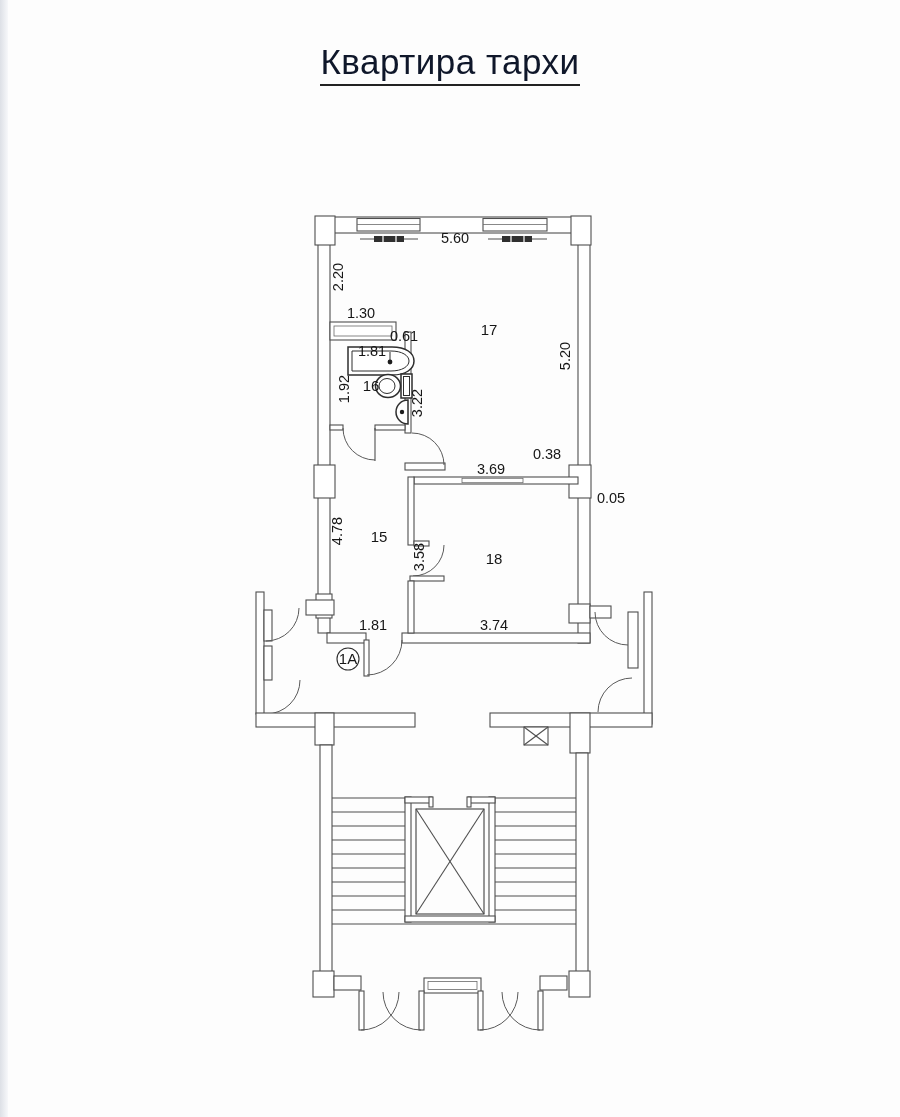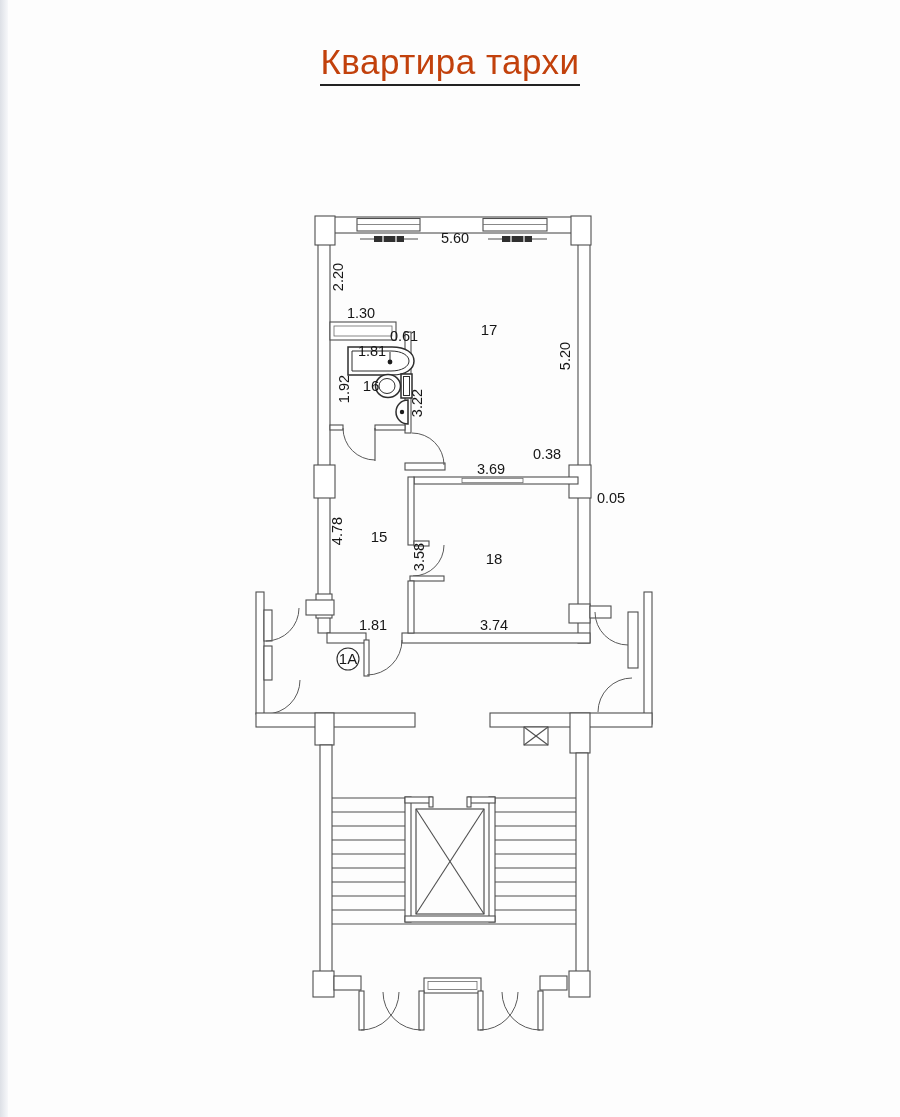--- a/index.html
+++ b/index.html
@@ -5,21 +5,21 @@
   html,body{margin:0;padding:0;}
   body{
     width:900px;height:1117px;position:relative;overflow:hidden;
     background:#fdfdfd;
     font-family:"Liberation Sans", sans-serif;
   }
   .photo-edge{position:absolute;left:0;top:0;width:8px;height:100%;
     background:linear-gradient(to right,#dde0e6,#f7f8fa);}
   .title{
     position:absolute;top:42px;left:0;width:100%;text-align:center;
-    font-size:35px;font-weight:400;color:#c2410c;margin:0;letter-spacing:.5px;
+    font-size:35px;font-weight:400;color:#0f172a;margin:0;letter-spacing:.5px;
   }
   .title span{border-bottom:2px solid #222;padding-bottom:3px;}
   svg{position:absolute;left:0;top:0;}
   .w{fill:#ffffff;stroke:#4f4f4f;stroke-width:1.1;}
   .ln{stroke:#4f4f4f;stroke-width:1.1;fill:none;}
   .thin{stroke:#6a6a6a;stroke-width:.8;fill:none;}
   .fx{fill:#ffffff;stroke:#2e2e2e;stroke-width:1.5;}
   .fx2{fill:none;stroke:#2e2e2e;stroke-width:1;}
   .arc{fill:none;stroke:#5a5a5a;stroke-width:1;}
   .dim{font-size:14.5px;fill:#161616;}

